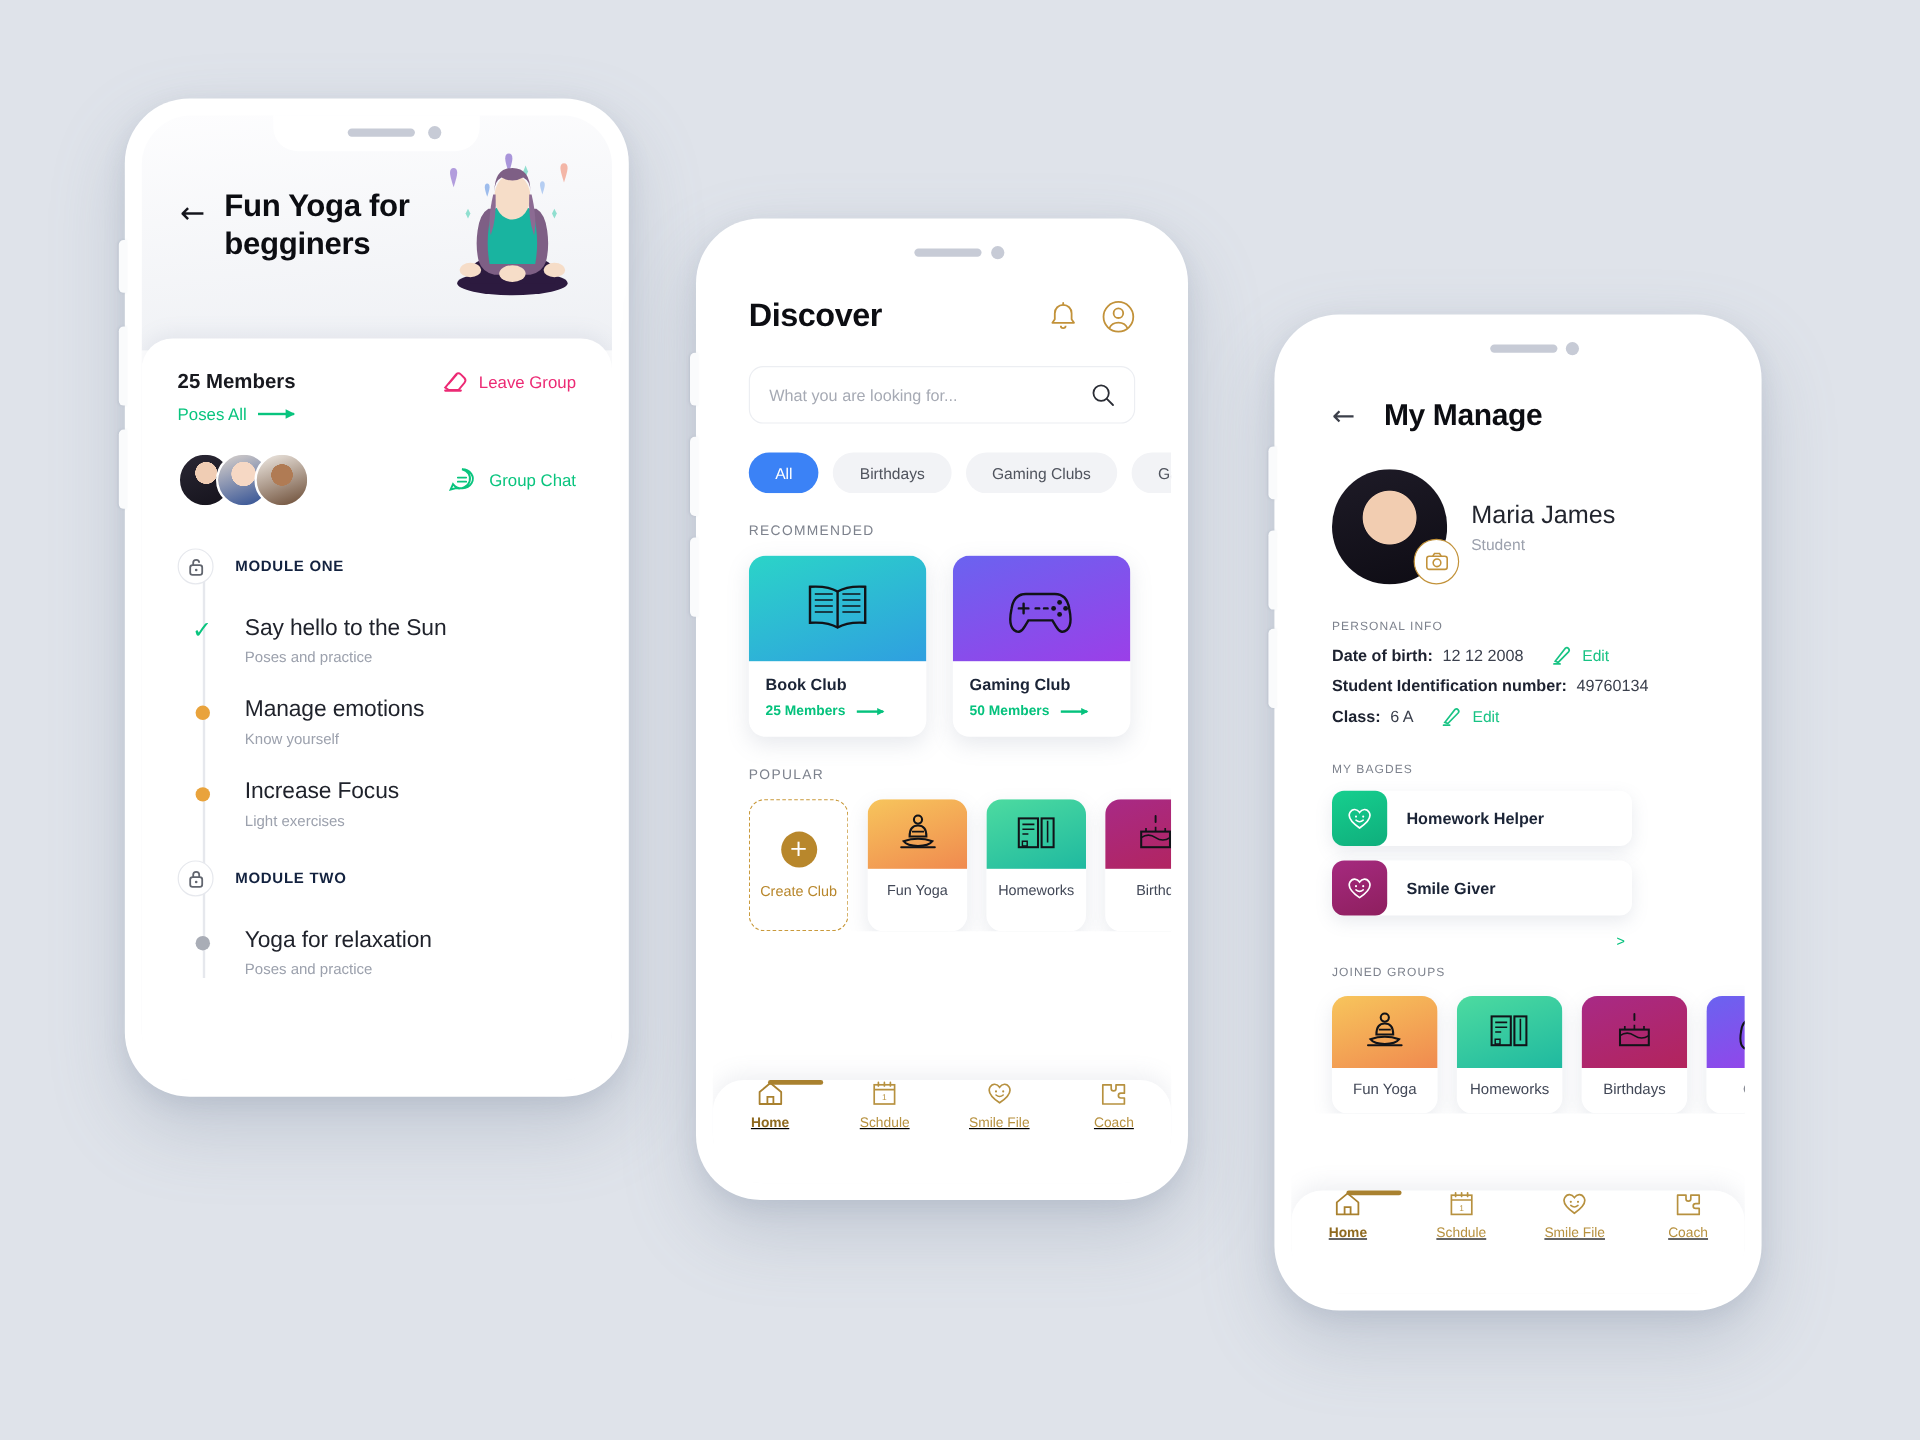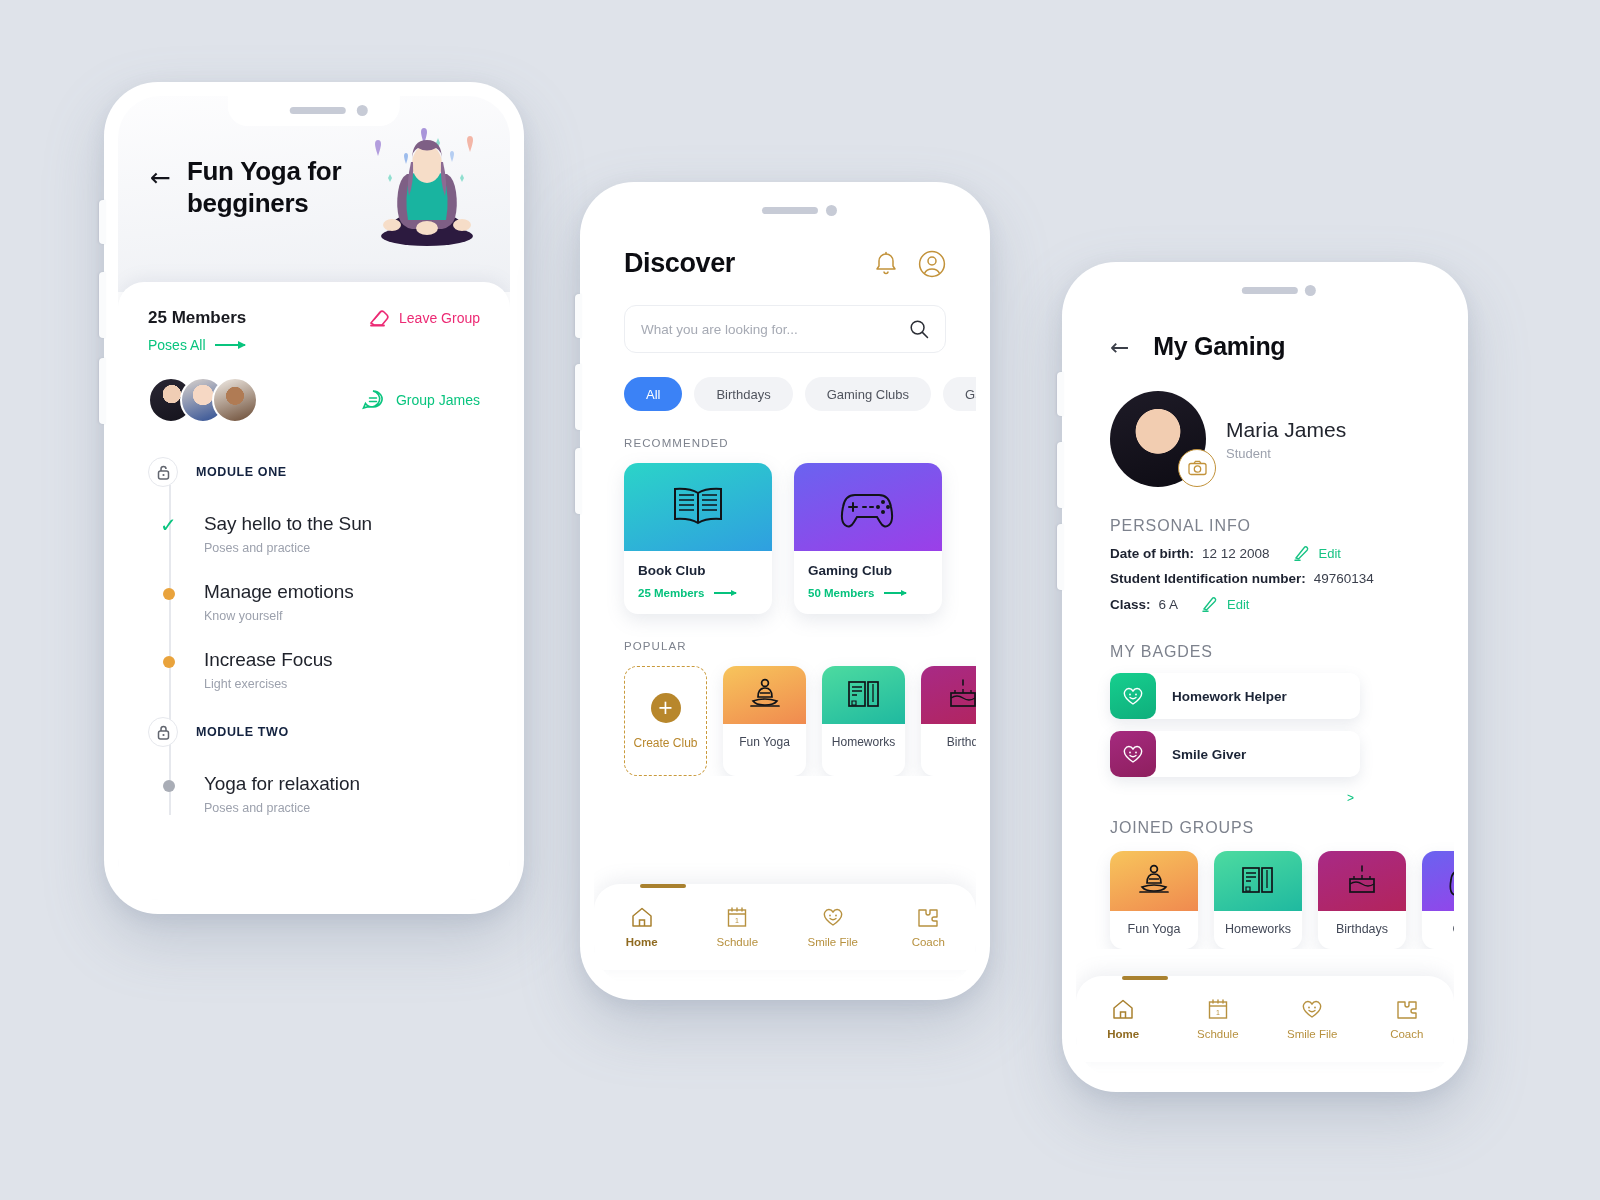--- a/index.html
+++ b/index.html
@@ -142,44 +142,44 @@
   .pop-top { height:58px; display:flex; align-items:center; justify-content:center; }
   .pop-name { text-align:center; font-size:12px; color:#424857; padding:11px 2px 13px 2px; }
   .create-club { flex:0 0 auto; width:83px; height:110px; border:1.6px dashed #c99a3c;
      border-radius:13px; display:flex; flex-direction:column; align-items:center;
      justify-content:center; gap:13px; background:#fff; }
   .plus-circle { width:30px; height:30px; border-radius:50%; background:#b8872c;
      color:#fff; display:flex; align-items:center; justify-content:center; font-size:19px;
      line-height:1; font-family:"DejaVu Sans", sans-serif; }
   .create-label { font-size:12px; color:#b8872c; }
 
-  .tabbar { position:absolute; left:0; right:0; bottom:16px; height:86px; background:#fff;
+  .tabbar { position:absolute; left:0; right:0; bottom:0; height:86px; background:#fff;
      border-radius:26px 26px 0 0; box-shadow:0 -5px 18px rgba(120,132,155,0.12);
-     display:flex; align-items:center; }
+     display:flex; align-items:flex-start;text-decoration:underline; }
   .tabbar::before { content:''; position:absolute; top:0; left:46px; width:46px; height:3.5px;
      background:#a9812f; border-radius:2px; }
   .tab { flex:1; display:flex; flex-direction:column; align-items:center; gap:8px; }
   .tab-label { font-size:11.5px; color:#b7913f; }
   .tab.active .tab-label { color:#8f6a20; font-weight:700; }
 
   
   #phone3 { left: 1062px; top: 262px; width: 406px; height: 830px; }
   .p3-head { display:flex; align-items:center; gap:24px; padding:56px 0 0 34px; }
   .p3-title { font-size:25px; font-weight:700; color:#0c0d12; letter-spacing:-0.3px; }
   .prof-row { display:flex; align-items:center; gap:20px; padding:30px 0 0 34px; }
   .prof-pic-wrap { position:relative; }
   .prof-pic { width:96px; height:96px; border-radius:50%;
      background: radial-gradient(circle at 50% 42%, #f2cdb1 0 30%, transparent 31%),
                  linear-gradient(165deg,#1e1b27 0%,#0e0c14 100%); }
   .cam-badge { position:absolute; right:-10px; bottom:0; width:38px; height:38px;
      border-radius:50%; background:#fff; border:1.6px solid #c2923a;
      display:flex; align-items:center; justify-content:center; }
   .prof-name { font-size:21px; color:#22252e; }
   .prof-role { font-size:13px; color:#9ca1ad; margin-top:4px; }
-  .p3-sec { font-size:16px; letter-spacing:0.9px; color:#7d828d; padding-left:34px; }
+  .p3-sec { font-size:10px; letter-spacing:0.9px; color:#7d828d; padding-left:34px; }
   .info-line { padding-left:34px; margin-top:9px; font-size:13.5px; color:#1d2230;
      display:flex; align-items:center; gap:8px; }
   .info-line b { font-weight:700; }
   .info-val { color:#3a3f4c; }
   .edit-link { display:flex; align-items:center; gap:9px; color:#18c384; font-size:13px;
      margin-left:14px; }
   .badge-row { margin:12px 0 0 34px; width:250px; height:46px; background:#fff;
      border-radius:10px; box-shadow:0 5px 14px rgba(120,132,155,0.16);
      display:flex; align-items:center; }
   .badge-ico { width:46px; height:46px; border-radius:10px; flex:0 0 auto;
@@ -260,21 +260,21 @@
           <div class="avatars">
             <div class="av av1"></div>
             <div class="av av2"></div>
             <div class="av av3"></div>
           </div>
           <div class="group-chat">
             <svg width="26" height="24" viewBox="0 0 26 24">
               <path d="M13 3 a9 8 0 1 1 -7.5 12.4 L3.5 20 l4.6 -1.3 A9 8 0 0 0 13 3z" fill="none" stroke="#09c47e" stroke-width="1.6"></path>
               <path d="M9.5 10 h7 M9.5 13.4 h7" stroke="#09c47e" stroke-width="1.5" stroke-linecap="round"></path>
             </svg>
-            <span>Group James</span>
+            <span>Group Chat</span>
           </div>
         </div>
 
         <div class="timeline">
           <div class="tl-line"></div>
 
           <div class="module-head">
             <div class="lock-circle">
               <svg width="13" height="15" viewBox="0 0 13 15">
                 <rect x="1.5" y="6" width="10" height="8" rx="2" fill="none" stroke="#62666f" stroke-width="1.5"></rect>
@@ -488,21 +488,21 @@
     <div class="sidebtn" style="top:180px;height:66px;"></div>
     <div class="sidebtn" style="top:262px;height:66px;"></div>
     <div class="screen">
       <div class="notch">
         <div class="notch-speaker"></div>
         <div class="notch-cam"></div>
       </div>
 
       <div class="p3-head">
         <span class="back-arrow" style="margin-top:2px;font-size:23px;color:#3b3f49;">←</span>
-        <div class="p3-title">My Gaming</div>
+        <div class="p3-title">My Manage</div>
       </div>
 
       <div class="prof-row">
         <div class="prof-pic-wrap">
           <div class="prof-pic"></div>
           <div class="cam-badge">
             <svg width="19" height="16" viewBox="0 0 19 16">
               <rect x="1" y="3.5" width="17" height="11" rx="2" fill="none" stroke="#c2923a" stroke-width="1.3"></rect>
               <path d="M6 3.5 l1.4 -2.2 h4.2 L13 3.5" fill="none" stroke="#c2923a" stroke-width="1.3"></path>
               <circle cx="9.5" cy="9" r="3.2" fill="none" stroke="#c2923a" stroke-width="1.3"></circle>

